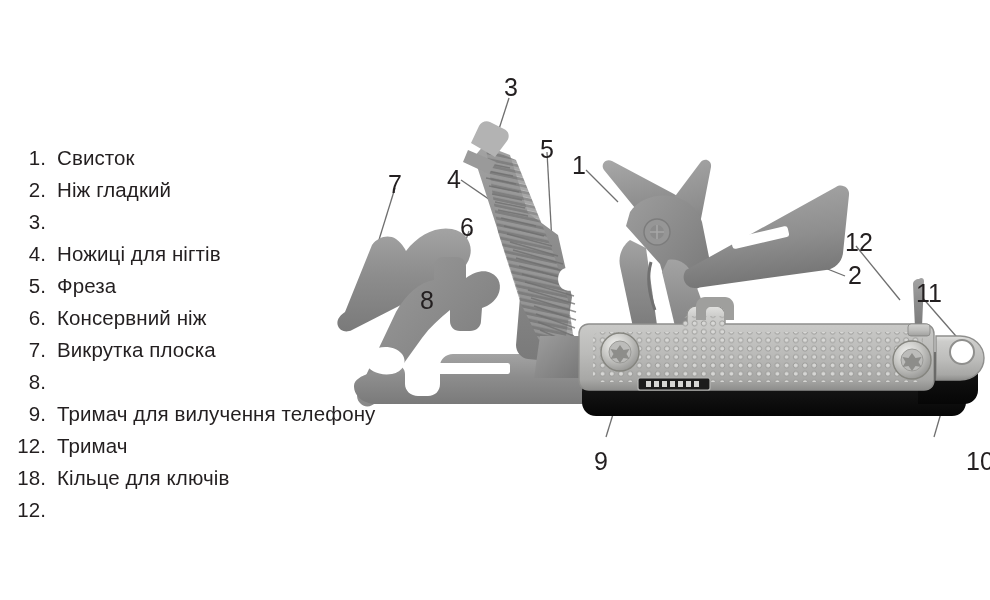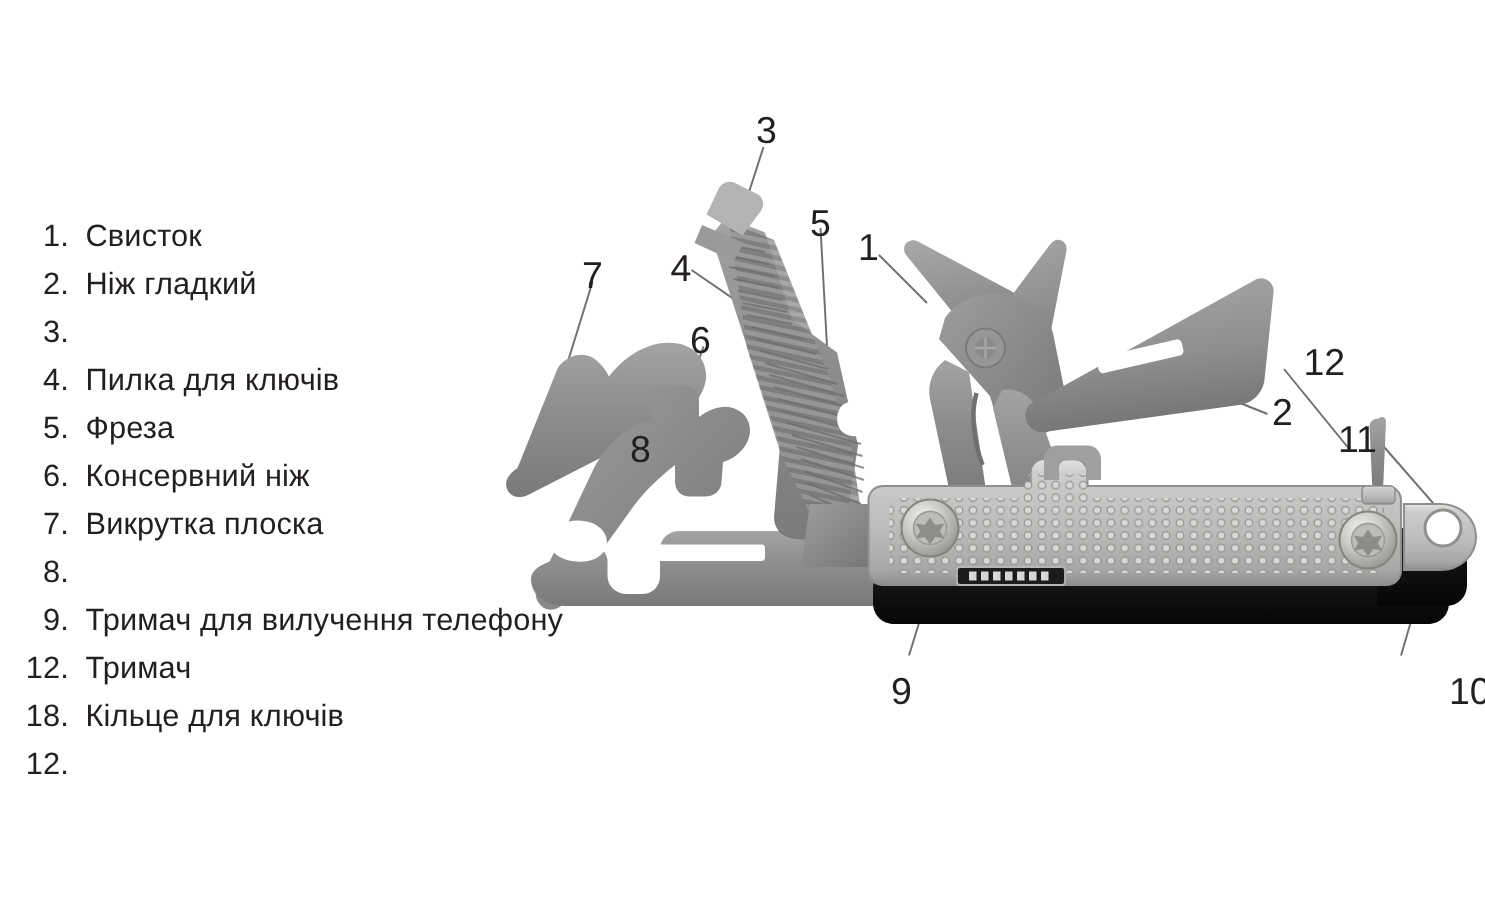--- a/index.html
+++ b/index.html
@@ -256,21 +256,21 @@
     </li>
     <li class="legend-row">
       <span class="legend-num">2.</span>
       <span class="legend-label">Ніж гладкий</span>
     </li>
     <li class="legend-row">
       <span class="legend-num">3.</span>
     </li>
     <li class="legend-row">
       <span class="legend-num">4.</span>
-      <span class="legend-label">Пилка для ключів</span>
+      <span class="legend-label">Ножиці для нігтів</span>
     </li>
     <li class="legend-row">
       <span class="legend-num">5.</span>
       <span class="legend-label">Фреза</span>
     </li>
     <li class="legend-row">
       <span class="legend-num">6.</span>
       <span class="legend-label">Консервний ніж</span>
     </li>
     <li class="legend-row">
@@ -300,16 +300,16 @@
   <span class="callout" style="left:572px; top:153px;">1</span>
   <span class="callout" style="left:848px; top:263px;">2</span>
   <span class="callout" style="left:504px; top:75px;">3</span>
   <span class="callout" style="left:447px; top:167px;">4</span>
   <span class="callout" style="left:540px; top:137px;">5</span>
   <span class="callout" style="left:460px; top:215px;">6</span>
   <span class="callout" style="left:388px; top:172px;">7</span>
   <span class="callout" style="left:420px; top:288px;">8</span>
   <span class="callout" style="left:594px; top:449px;">9</span>
   <span class="callout" style="left:926px; top:449px;margin-left:40px;">10</span>
-  <span class="callout" style="left:892px; top:281px;">11</span>
-  <span class="callout" style="left:845px; top:230px;margin-left:24px;">12</span>
+  <span class="callout" style="left:916px; top:281px;">11</span>
+  <span class="callout" style="left:845px; top:230px;">12</span>
 
 </div>
 
 </body></html>

